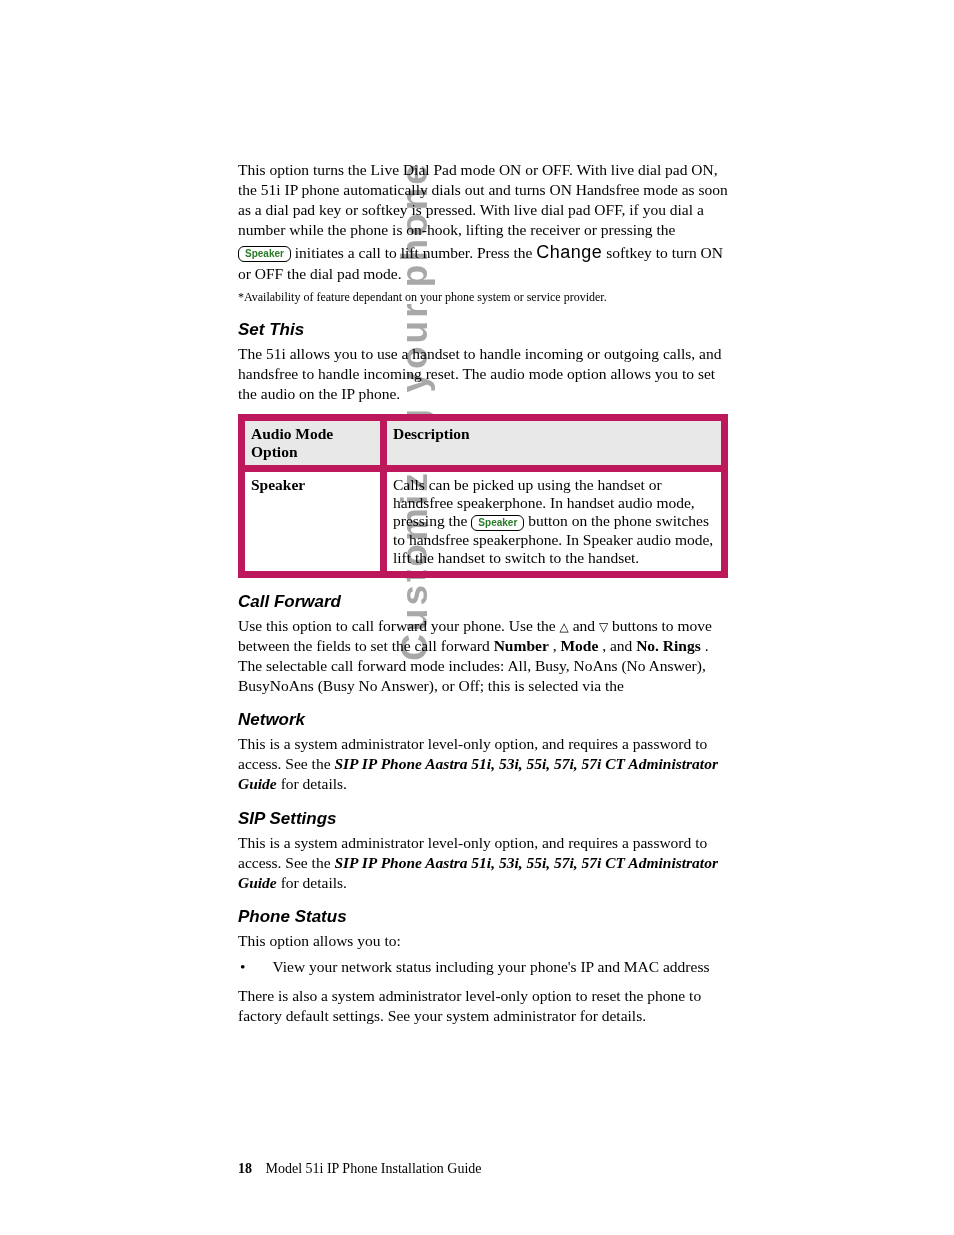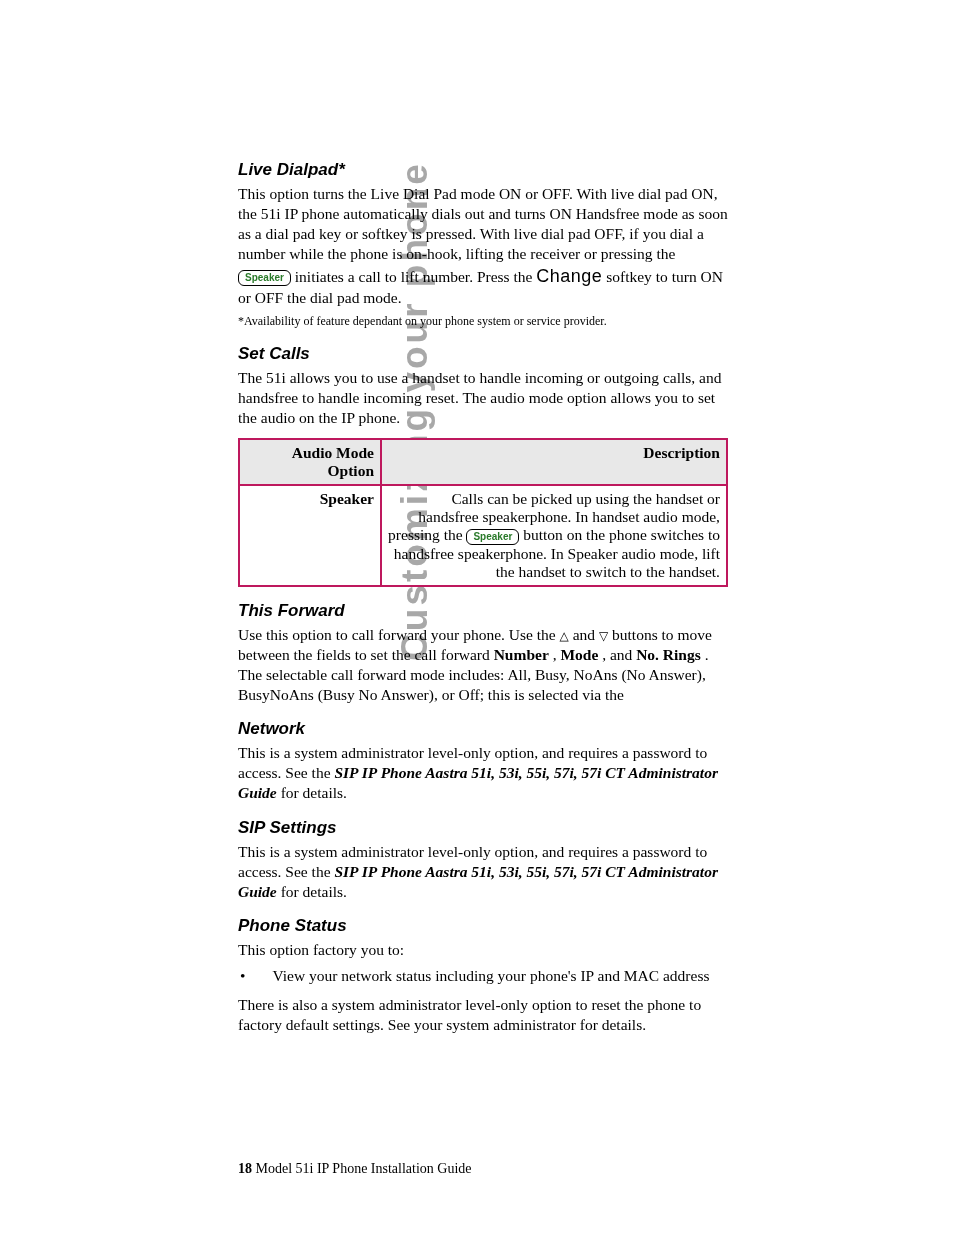--- a/index.html
+++ b/index.html
@@ -48,23 +48,23 @@
     margin-top: 4px;
     margin-bottom: 0;
   }
   table {
     border-collapse: collapse;
     width: 100%;
     margin-top: 10px;
     margin-bottom: 10px;
   }
   th, td {
-    border: 2px solid #be185d;
+    border: 7px solid #be185d;
     padding: 4px 6px;
-    text-align: right;
+    text-align: left;
     vertical-align: top;
     font-size: 15.5px;
   }
   th {
     background: #e8e8e8;
     font-weight: 700;
   }
   td.col1 { width: 142px; font-weight: 700; }
   .btn-speaker {
     display: inline-block;
@@ -105,59 +105,58 @@
     content: "•";
     position: absolute;
     left: 2px;
   }
   .footer {
     position: absolute;
     left: 238px;
     top: 1161px;
     font-size: 14px;
   }
-  .footer b { font-weight: 700; }
+  .footer b { font-weight: 700; margin-right: 10px; }
 </style>
 </head>
 <body>
 
 <div class="side-title">Customizing your phone</div>
 
 <div class="page">
 
-  <h3 class="first">Live Dialpad*</h3>
   <p>
     <span>This option turns the Live Dial Pad mode ON or OFF. With live dial pad ON, the 51i IP phone automatically dials out and turns ON Handsfree mode as soon as a dial pad key or softkey is pressed. With live dial pad OFF, if you dial a number while the phone is on-hook, lifting the receiver or pressing the </span>
     <span class="btn-speaker">Speaker</span>
     <span> initiates a call to lift number. Press the </span>
     <span class="lcd">Change</span>
     <span> softkey to turn ON or OFF the dial pad mode.</span>
   </p>
   <p class="footnote">*Availability of feature dependant on your phone system or service provider.</p>
 
-  <h3>Set Calls</h3>
+  <h3>Set This</h3>
   <p>The 51i allows you to use a handset to handle incoming or outgoing calls, and handsfree to handle incoming reset. The audio mode option allows you to set the audio on the IP phone.</p>
   <table>
     <tbody>
         <tr>
       <th>Audio Mode Option</th>
       <th>Description</th>
     </tr>
     <tr>
       <td class="col1">Speaker</td>
       <td>
         <span>Calls can be picked up using the handset or handsfree speakerphone. In handset audio mode, pressing the </span>
         <span class="btn-speaker">Speaker</span>
         <span> button on the phone switches to handsfree speakerphone. In Speaker audio mode, lift the handset to switch to the handset.</span>
       </td>
     </tr>
   </tbody>
     </table>
 
-  <h3>This Forward</h3>
+  <h3>Call Forward</h3>
   <p>
     <span>Use this option to call forward your phone. Use the </span>
     <span class="tri">△</span>
     <span> and </span>
     <span class="tri">▽</span>
     <span> buttons to move between the fields to set the call forward </span>
     <b>Number</b>
     <span>, </span>
     <b>Mode</b>
     <span>, and </span>
@@ -173,21 +172,21 @@
   </p>
 
   <h3>SIP Settings</h3>
   <p>
     <span>This is a system administrator level-only option, and requires a password to access. See the </span>
     <b><i>SIP IP Phone Aastra 51i, 53i, 55i, 57i, 57i CT Administrator Guide</i></b>
     <span> for details.</span>
   </p>
 
   <h3>Phone Status</h3>
-  <p>This option factory you to:</p>
+  <p>This option allows you to:</p>
   <ul class="bullets">
     <li>View your network status including your phone's IP and MAC address</li>
   </ul>
   <p>There is also a system administrator level-only option to reset the phone to factory default settings. See your system administrator for details.</p>
 
 </div>
 
 <div class="footer">
   <b>18</b>
   <span>Model 51i IP Phone Installation Guide</span>

